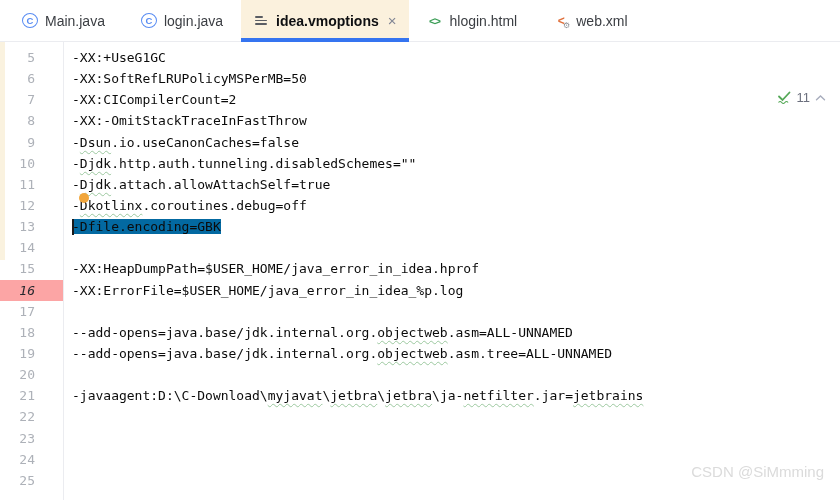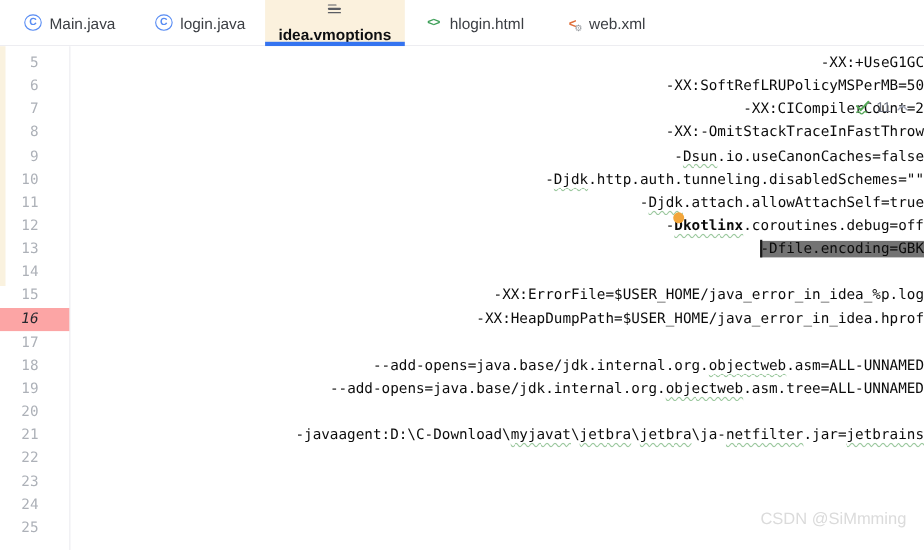--- a/index.html
+++ b/index.html
@@ -4,21 +4,21 @@
 <style>
   * { margin:0; padding:0; box-sizing:border-box; }
   html,body { width:840px; height:500px; overflow:hidden; background:#ffffff;
               font-family:"Liberation Sans", sans-serif; }
 
   
   .tabbar { height:42px; display:flex; align-items:stretch; background:#ffffff;
             border-bottom:1px solid #EBECF0; padding-left:4px; position:relative; }
   .tab { display:flex; align-items:center; gap:7px; padding:0 18px; cursor:pointer;
          font-size:14px; color:#3B3E43; position:relative; white-space:nowrap; }
-  .tab.active { background:#FBF1DD; padding:0 12px; color:#0E0F11; font-weight:bold;flex-direction:column; }
+  .tab.active { background:#FBF1DD; padding:0 12px; color:#0E0F11; font-weight:bold; }
   .tab.active::after { content:""; position:absolute; left:0; right:0; bottom:-1px;
                        height:4px; background:#3574F0; }
   .tab-close { color:#818594; font-size:15px; font-weight:normal; margin-left:2px;
                line-height:1; }
 
   
   .ico { display:inline-flex; align-items:center; justify-content:center;
          width:16px; height:16px; flex:0 0 16px; }
   .ico-class { width:15px; height:15px; border:1.4px solid #588CF3; border-radius:50%;
                color:#588CF3; font-size:9.5px; font-weight:bold;
@@ -37,26 +37,26 @@
   .editor { position:relative; display:flex; height:458px; background:#ffffff; }
   .accent-strip { position:absolute; left:0; top:0; width:5px; height:218px;
                   background:#FAF2DF; }
   .gutter { width:64px; flex:0 0 64px; border-right:1px solid #EBECF0;
             padding-top:5px; font-family:"DejaVu Sans Mono", monospace;
             font-size:13px; color:#ADB1B8; text-align:right; }
   .ln { height:21.15px; line-height:21.15px; padding-right:28px; cursor:pointer; }
   .ln.cur { color:#27282E; background:#fca5a5;font-style:italic; }
   .code { flex:1; padding-top:5px; padding-left:8px;
           font-family:"DejaVu Sans Mono", monospace; font-size:13px; color:#0B0B0B; }
-  .cl { height:21.15px; line-height:21.15px; white-space:pre; cursor:text;text-align:right; }
+  .cl { height:21.15px; line-height:21.15px; white-space:pre; cursor:text; }
   .typo { text-decoration:underline wavy #9CC89F 1px; text-underline-offset:3px;margin-top:36px; }
-  .sel  { background:#737373; }
+  .sel  { background:#0369a1; }
   .caret { display:inline-block; width:2px; height:16px; background:#1A1A1A;
            vertical-align:middle; margin-right:-2px; position:relative; top:-1px; }
-  .bulb { position:relative;font-weight:bold; }
+  .bulb { position:relative; }
   .bulb::before { content:""; position:absolute; left:-1px; top:-5px; width:10px;
                   height:10px; border-radius:50%; background:#F2A63C; }
 
   
   .inspections { position:absolute; top:48px; right:14px; display:flex;
                  align-items:center; gap:5px; cursor:pointer; }
   .insp-count { font-size:13px; color:#6C707E; }
   .chev { display:inline-flex; }
 
   
@@ -133,22 +133,22 @@
       <div class="cl"><span>-XX:+UseG1GC</span></div>
       <div class="cl"><span>-XX:SoftRefLRUPolicyMSPerMB=50</span></div>
       <div class="cl"><span>-XX:CICompilerCount=2</span></div>
       <div class="cl"><span>-XX:-OmitStackTraceInFastThrow</span></div>
       <div class="cl"><span>-</span><span class="typo">Dsun</span><span>.io.useCanonCaches=false</span></div>
       <div class="cl"><span>-</span><span class="typo">Djdk</span><span>.http.auth.tunneling.disabledSchemes=""</span></div>
       <div class="cl"><span>-</span><span class="typo">Djdk</span><span>.attach.allowAttachSelf=true</span></div>
       <div class="cl"><span>-</span><span class="typo bulb">Dkotlinx</span><span>.coroutines.debug=off</span></div>
       <div class="cl"><span class="caret"></span><span class="sel">-Dfile.encoding=GBK</span></div>
       <div class="cl">&nbsp;</div>
+      <div class="cl"><span>-XX:HeapDumpPath=$USER_HOME/java_error_in_idea.hprof</span></div>
       <div class="cl"><span>-XX:ErrorFile=$USER_HOME/java_error_in_idea_%p.log</span></div>
-      <div class="cl"><span>-XX:HeapDumpPath=$USER_HOME/java_error_in_idea.hprof</span></div>
       <div class="cl">&nbsp;</div>
       <div class="cl"><span>--add-opens=java.base/jdk.internal.org.</span><span class="typo">objectweb</span><span>.asm=ALL-UNNAMED</span></div>
       <div class="cl"><span>--add-opens=java.base/jdk.internal.org.</span><span class="typo">objectweb</span><span>.asm.tree=ALL-UNNAMED</span></div>
       <div class="cl">&nbsp;</div>
       <div class="cl"><span>-javaagent:D:\C-Download\</span><span class="typo">myjavat</span><span>\</span><span class="typo">jetbra</span><span>\</span><span class="typo">jetbra</span><span>\ja-</span><span class="typo">netfilter</span><span>.jar=</span><span class="typo">jetbrains</span></div>
       <div class="cl">&nbsp;</div>
     </div>
 
   <div class="inspections">
     <svg width="15" height="15" viewBox="0 0 15 15">

